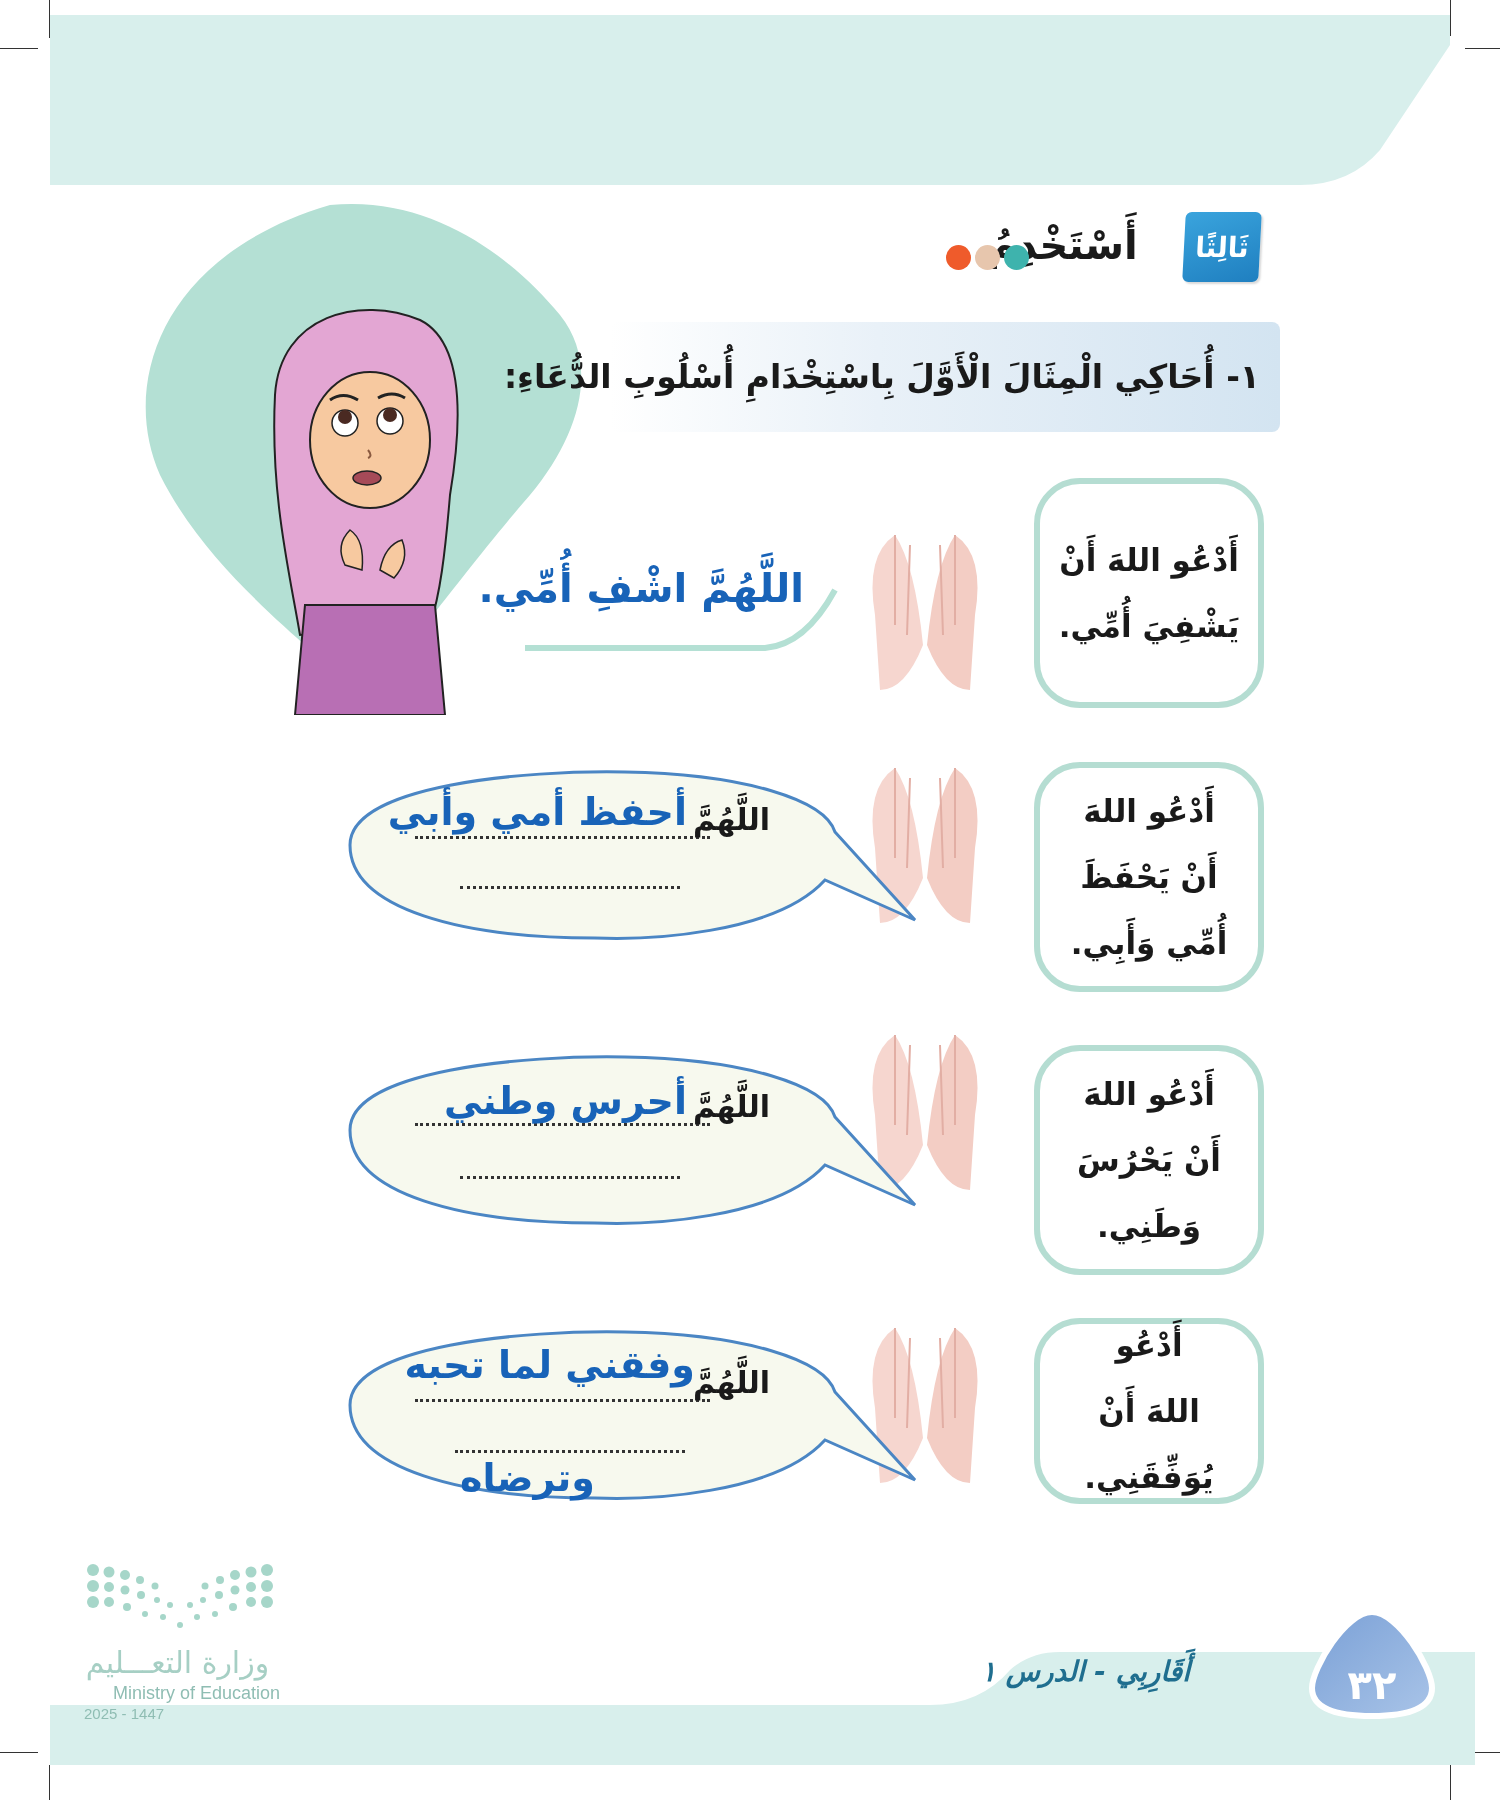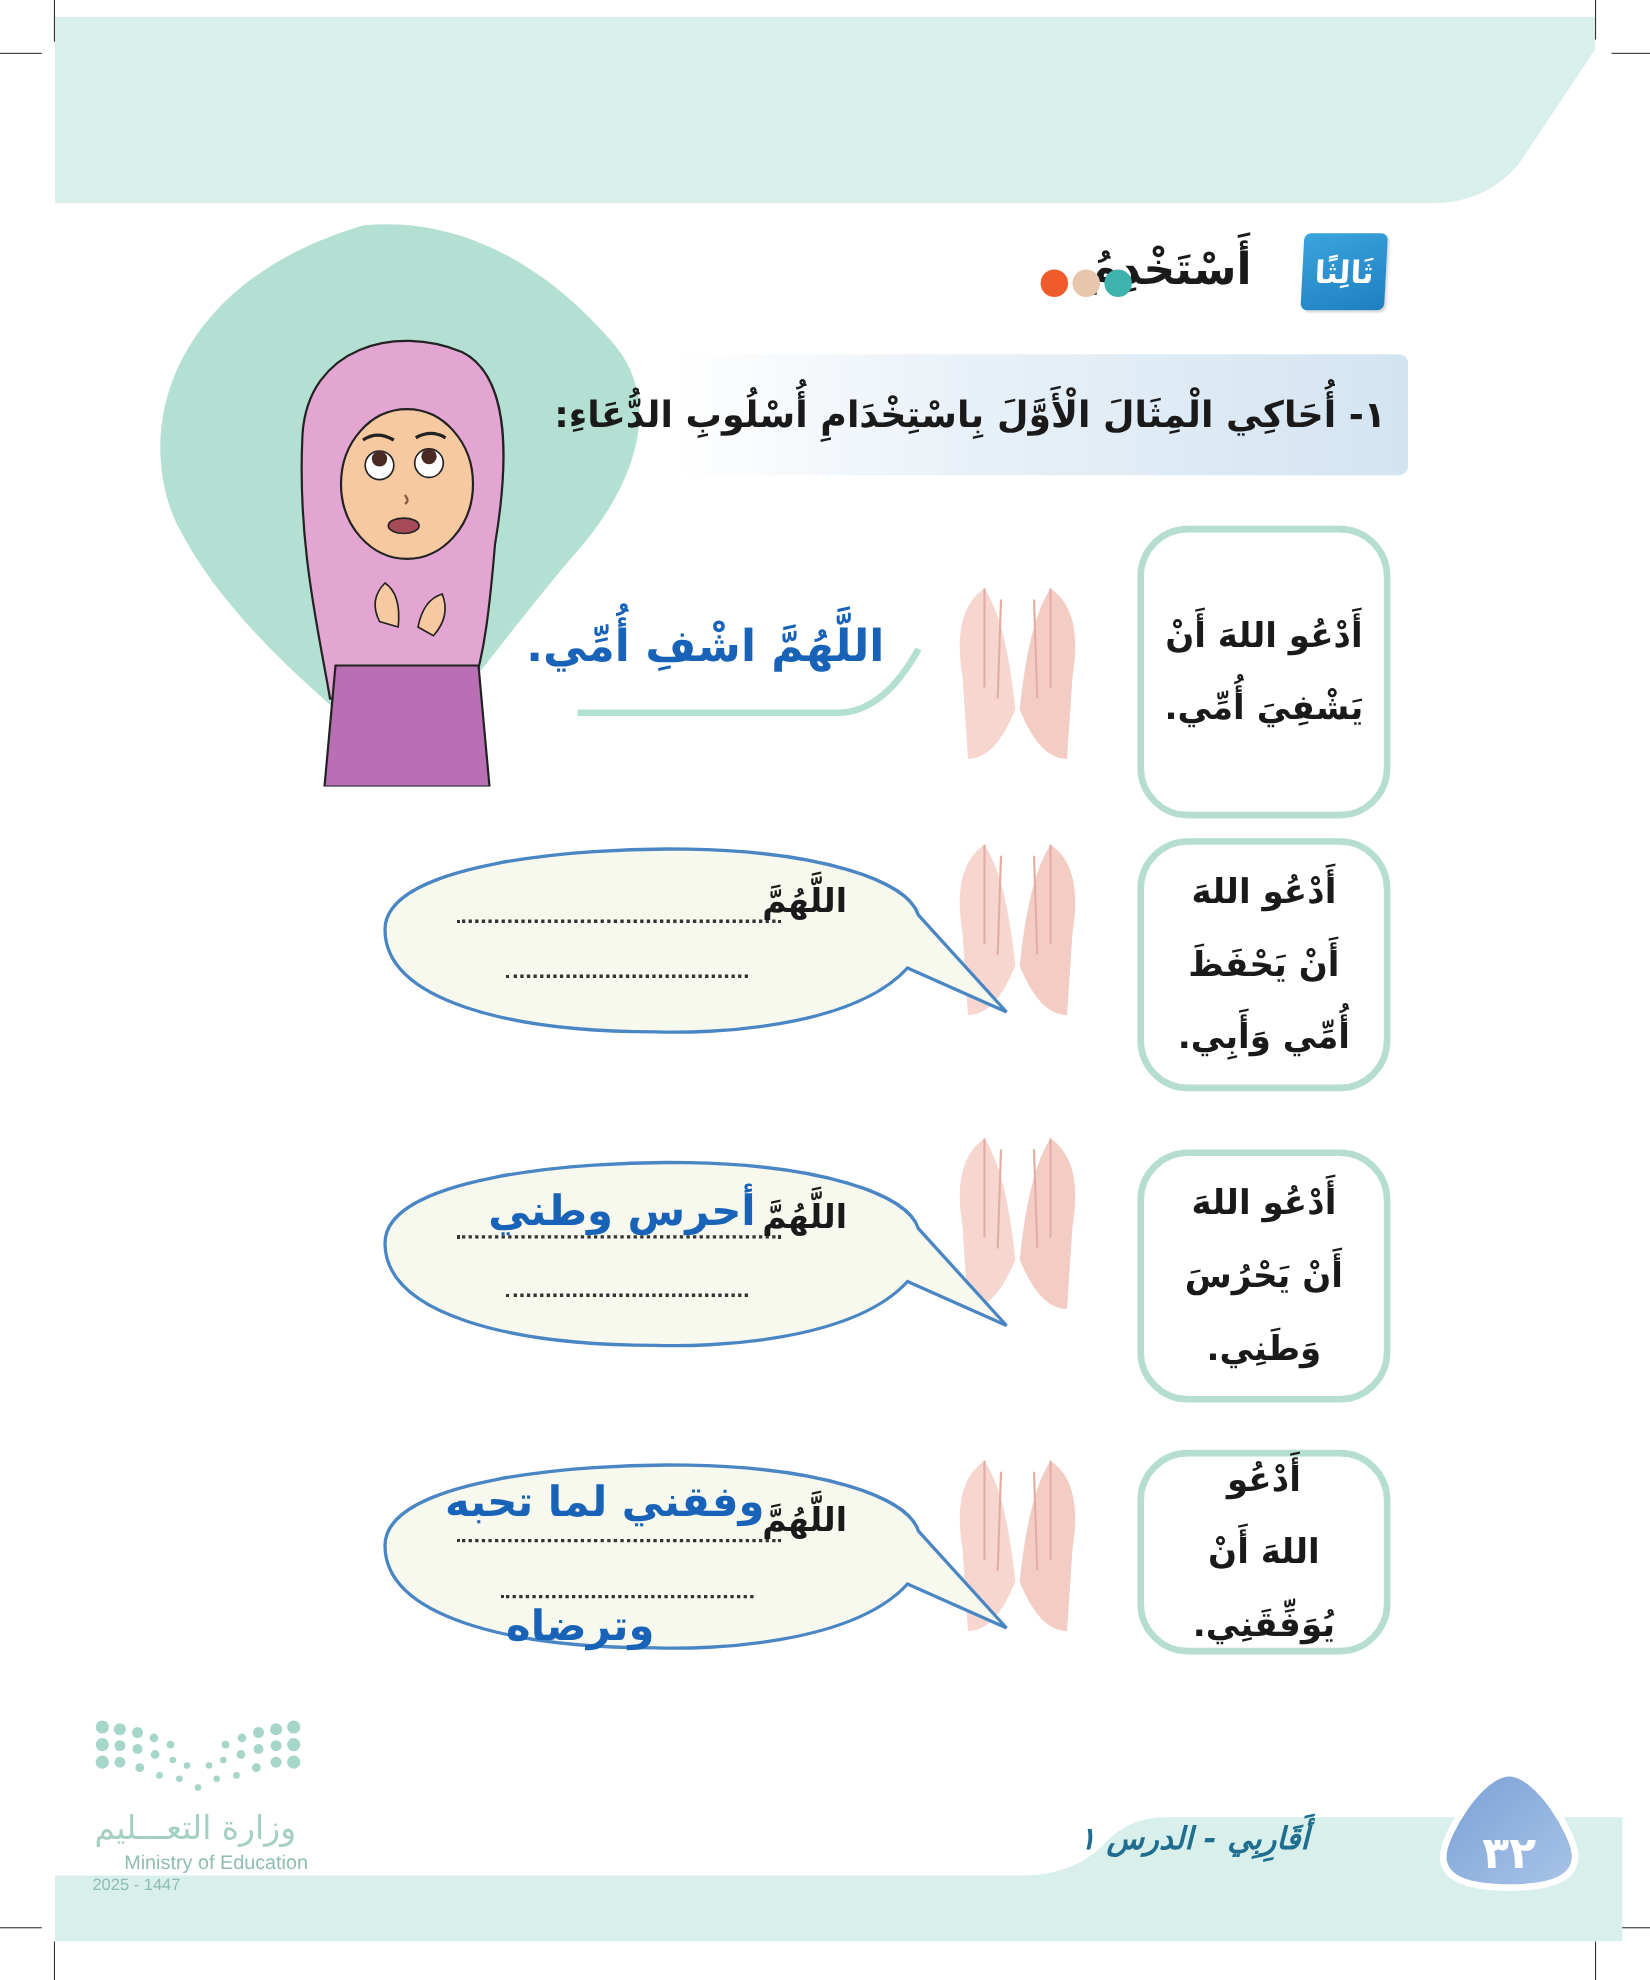--- a/index.html
+++ b/index.html
@@ -82,21 +82,21 @@
 <div class="abs section-badge">ثَالِثًا</div>
 <div class="abs section-title">أَسْتَخْدِمُ</div>
 <div class="abs dot" style="left:1004px;background:#3eb3ad;"></div>
 <div class="abs dot" style="left:975px;background:#e7c6ad;"></div>
 <div class="abs dot" style="left:946px;background:#ef5b2b;"></div>
 
 <div class="abs instruction">
   <div class="abs instruction-text">١- أُحَاكِي الْمِثَالَ الْأَوَّلَ بِاسْتِخْدَامِ أُسْلُوبِ الدُّعَاءِ:</div>
 </div>
 
-<div class="abs qbox" style="top:478px;height:266px;">
+<div class="abs qbox" style="top:478px;height:230px;">
   <span>أَدْعُو اللهَ أَنْ</span>
   <span>يَشْفِيَ أُمِّي.</span>
 </div>
 <svg class="abs hands" style="top:525px;" viewBox="0 0 140 170">
   <path d="M20 90 Q10 30 40 10 Q60 40 68 120 Q50 165 25 165 Z" fill="#f6d6cf"></path>
   <path d="M120 90 Q130 30 100 10 Q80 40 72 120 Q90 165 115 165 Z" fill="#f3cdc4"></path>
   <path d="M40 10 L40 100 M55 20 L52 110 M100 10 L100 100 M85 20 L88 110" stroke="#e2aea4" stroke-width="2" fill="none"></path>
 </svg>
 <svg class="abs" style="left:515px;top:560px;width:340px;height:100px;" viewBox="0 0 340 100">
   <path d="M10 88 H250 Q290 85 320 30" stroke="#b4e0d4" stroke-width="6" fill="none"></path>
@@ -112,20 +112,21 @@
   <path d="M20 90 Q10 30 40 10 Q60 40 68 120 Q50 165 25 165 Z" fill="#f6d6cf"></path>
   <path d="M120 90 Q130 30 100 10 Q80 40 72 120 Q90 165 115 165 Z" fill="#f3cdc4"></path>
   <path d="M40 10 L40 100 M55 20 L52 110 M100 10 L100 100 M85 20 L88 110" stroke="#e2aea4" stroke-width="2" fill="none"></path>
 </svg>
 <svg class="abs bubble" style="top:760px;" viewBox="0 0 580 200">
   <path d="M5 85 C5 25 180 10 280 12 C400 14 480 40 490 72 L570 160 L480 120 C430 175 300 180 250 178 C120 178 5 150 5 85 Z" fill="#f7f9ee" stroke="#4b86c4" stroke-width="3"></path>
 </svg>
 <div class="abs" style="left:415px;top:800px;width:355px;height:50px;">
   <div class="abs dots-line" style="left:0;right:60px;top:36px;"></div>
   <span class="abs bubble-prefix" style="right:0;top:2px;">اللَّهُمَّ</span>
+  <span class="abs bubble-answer" style="right:83px;top:-10px;">أحفظ أمي وأبي</span>
 </div>
 <div class="abs" style="left:460px;top:868px;width:220px;height:30px;">
   <div class="abs dots-line" style="left:0;right:0;top:18px;"></div>
 </div>
 
 <div class="abs qbox" style="top:1045px;height:230px;">
   <span>أَدْعُو اللهَ</span>
   <span>أَنْ يَحْرُسَ</span>
   <span>وَطَنِي.</span>
 </div>

